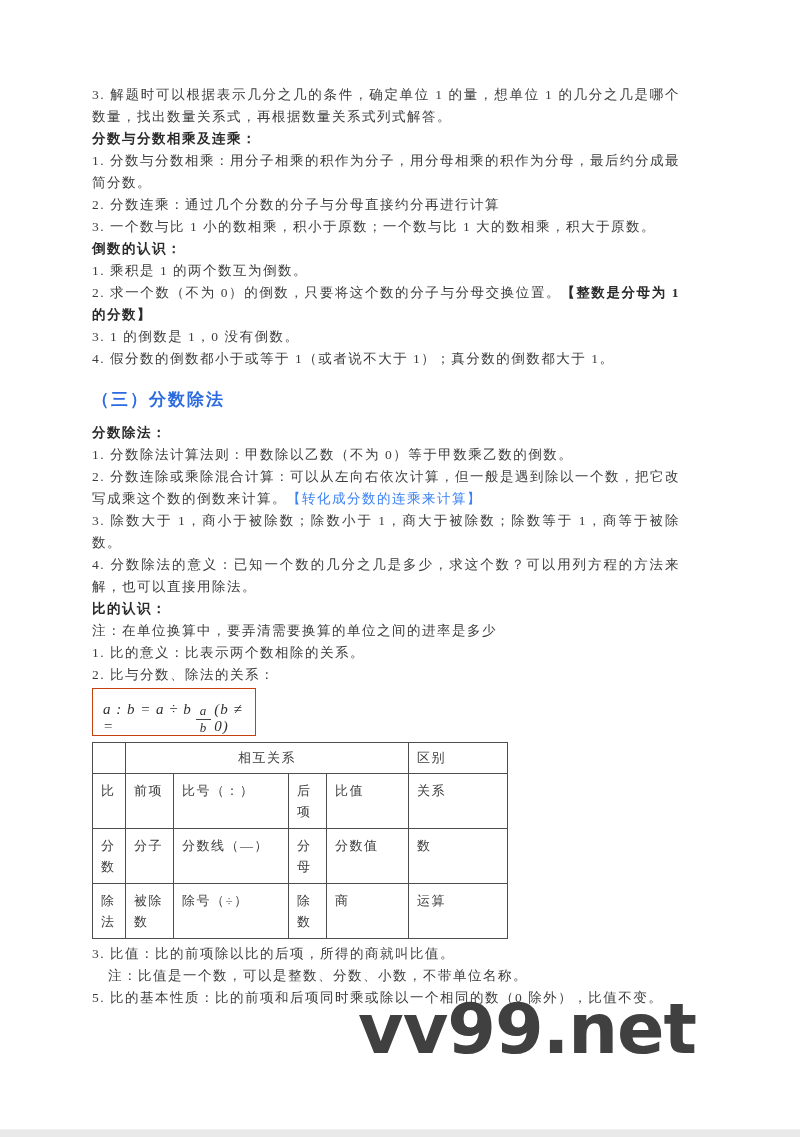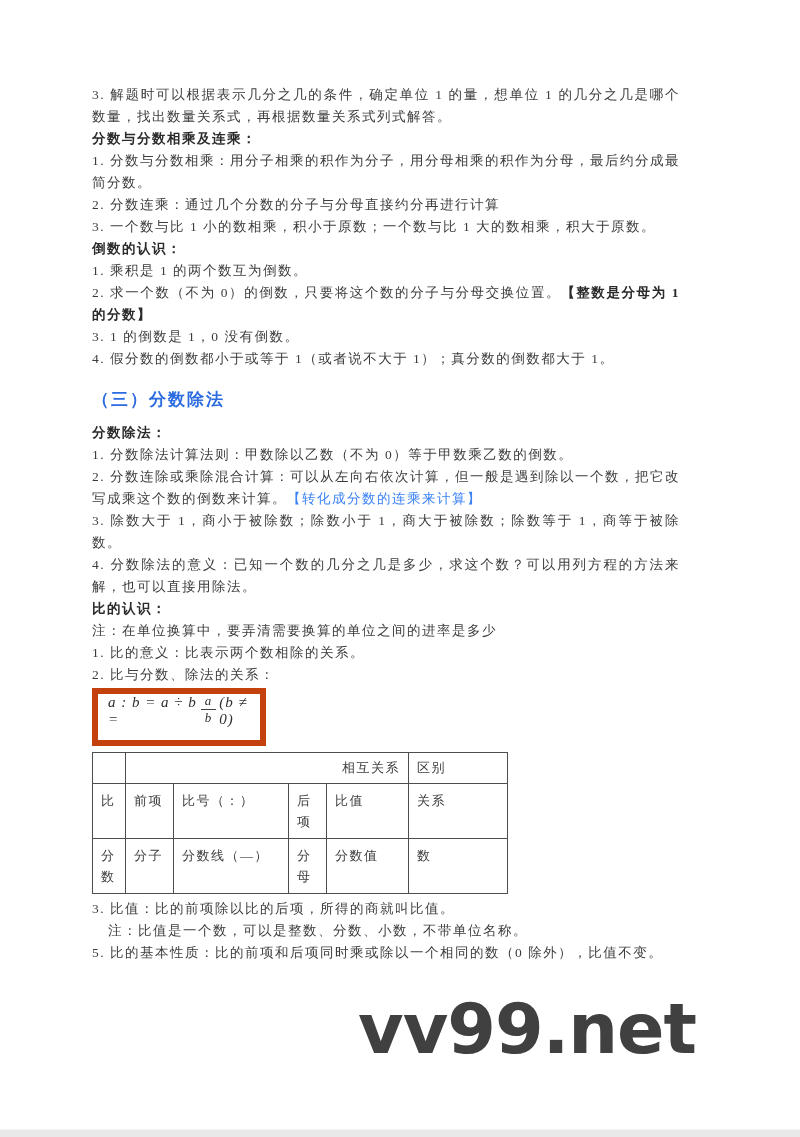--- a/index.html
+++ b/index.html
@@ -29,44 +29,44 @@
   .blk.p-indent{padding-left:16px;}
   .blk.section{
     font-family:Liberation Sans, sans-serif;
     font-weight:bold;font-size:17px;line-height:24px;
     color:#2c6ce0;letter-spacing:2px;
     margin-top:18px;margin-bottom:10px;text-align:left;
   }
   .run-bold{font-weight:bold;color:#2a2a2a;}
   .run-red{color:#3b82f6;}
   .formula-box{
-    width:152px;height:46px;border:6px solid #c2410c;
+    width:152px;height:46px;border:1px solid #c2410c;
     margin:2px 0 6px 0;padding-left:10px;
-    display:flex;align-items:flex-start;
+    display:flex;align-items:flex-end;
     font-style:italic;font-size:15px;color:#2f2f2f;
     letter-spacing:1px;
   }
   .frac{
     display:inline-block;vertical-align:middle;text-align:center;
     font-size:13px;line-height:14px;margin:0 3px;
   }
   .frac .num{display:block;border-bottom:1px solid #444;padding:0 4px 1px 4px;}
   .frac .den{display:block;padding-top:1px;}
   table.relation{
     border-collapse:collapse;table-layout:fixed;
     margin:4px 0 4px 0;
   }
   table.relation td{
     border:1px solid #4d4d4d;
     font-size:13px;line-height:21px;letter-spacing:1.5px;
     vertical-align:top;padding:6px 8px;
     color:#3c3c3c;overflow:hidden;
   }
   table.relation tr.thead td{line-height:18px;}
-  td.center{text-align:right;}
+  td.center{text-align:center;}
 </style>
 </head>
 <body>
 
 <div class="watermark">vv99.net</div>
 
 <div class="doc-content">
 
   <div>
       <div class="blk p"><span>3. 解题时可以根据表示几分之几的条件，确定单位 1 的量，想单位 1 的几分之几是哪个数量，找出数量关系式，再根据数量关系式列式解答。</span></div>
@@ -124,20 +124,28 @@
       <td>关系</td>
     </tr>
     <tr>
       <td>分数</td>
       <td>分子</td>
       <td>分数线（—）</td>
       <td>分母</td>
       <td>分数值</td>
       <td>数</td>
     </tr>
+    <tr>
+      <td>除法</td>
+      <td>被除数</td>
+      <td>除号（÷）</td>
+      <td>除数</td>
+      <td>商</td>
+      <td>运算</td>
+    </tr>
   </tbody>
     </table>
 
   <div>
       <div class="blk p"><span>3. 比值：比的前项除以比的后项，所得的商就叫比值。</span></div>
       <div class="blk p-indent"><span>注：比值是一个数，可以是整数、分数、小数，不带单位名称。</span></div>
       <div class="blk p"><span>5. 比的基本性质：比的前项和后项同时乘或除以一个相同的数（0 除外），比值不变。</span></div>
     </div>
 
 </div>

